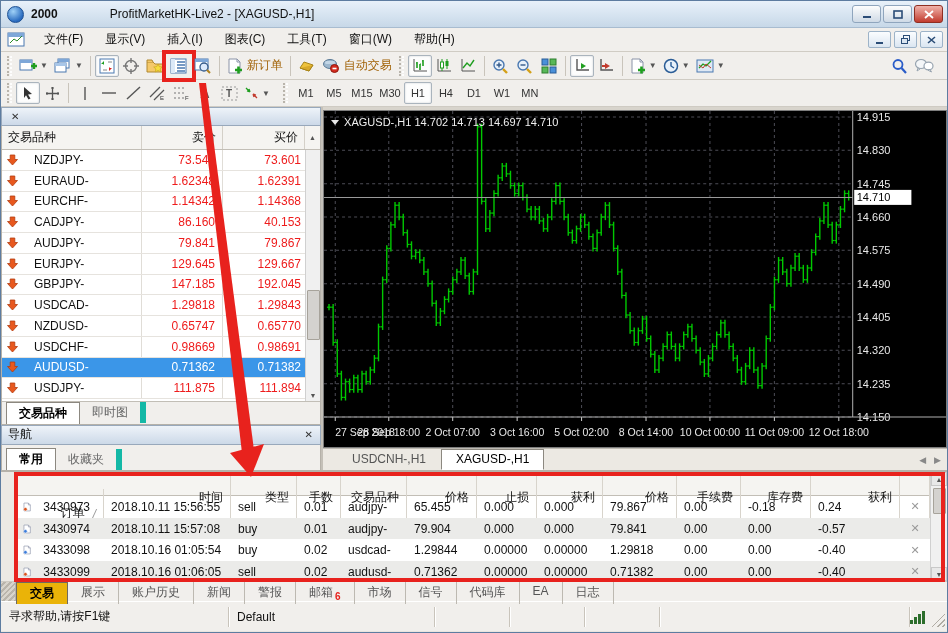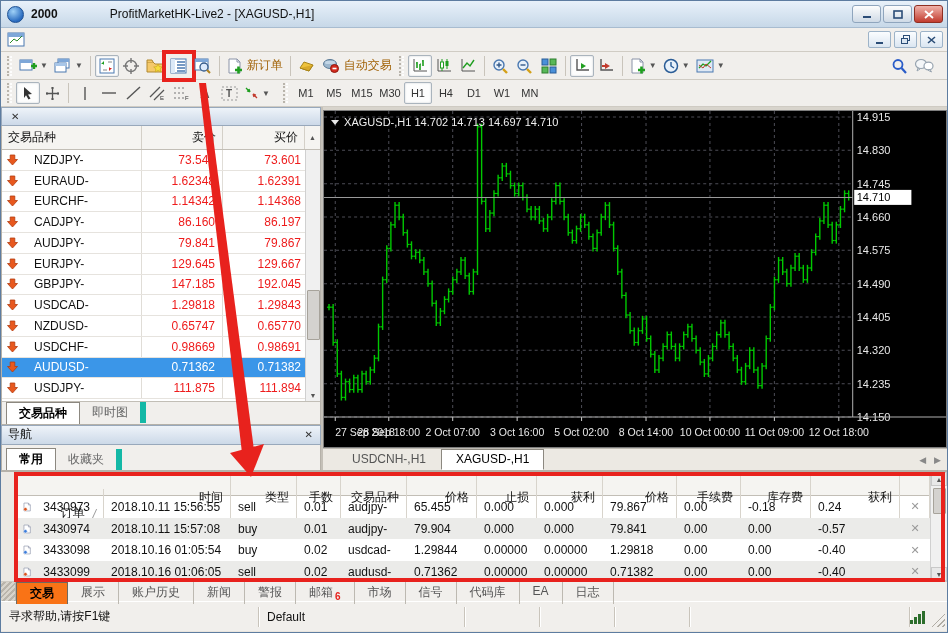--- a/index.html
+++ b/index.html
@@ -90,25 +90,25 @@
   .t-row:nth-child(even){background:#ebebe9;}
   .t-row span{padding:0 7px;text-align:left;}
   .t-row .idcell{display:flex;align-items:center;gap:5px;text-align:left;padding-left:6px;}
   .t-row .x{color:#9a9a9a;text-align:center;font-size:11px;}
   .t-scroll{width:17px;flex:none;background:#f0f0f0;border-left:1px solid #d0d0d0;display:flex;flex-direction:column;align-items:center;}
 
   
   .t-tabs{height:20px;background:#f1efec;display:flex;align-items:flex-start;border-top:1px solid #cfcbc3;}
   .t-grip{width:15px;height:100%;background:repeating-linear-gradient(135deg,#d8d4cc 0 2px,#b9b4ab 2px 4px);border-right:1px solid #b9b4ab;flex:none;}
   .ttab{padding:2px 13px;color:#555;border-right:1px solid #bdb9b1;position:relative;}
-  .ttab.act{background:#f97316;border:1px solid #6e6a62;border-bottom:none;color:#000;font-weight:bold;}
+  .ttab.act{background:#eab308;border:1px solid #6e6a62;border-bottom:none;color:#000;font-weight:bold;}
   .badge{color:#e8221d;font-size:10px;position:relative;top:4px;margin-left:2px;font-weight:bold;}
   .statusbar{height:30px;background:#f1efec;border-top:1px solid #fff;display:flex;align-items:center;}
   .statusbar .cell{height:20px;display:flex;align-items:center;padding:0 8px;border-right:1px solid #c9c4bb;box-shadow:1px 0 0 #fff;}
-  .statusbar .help{width:258px;}
+  .statusbar .help{width:228px;}
   .statusbar .profile{width:206px;}
   .statusbar .pad{width:75px;}
   .statusbar .spacer{flex:1;}
   .conn{display:flex;align-items:flex-end;gap:1px;height:14px;margin-right:6px;}
   .conn i{width:3px;background:#2c6e2c;display:block;}
   .resize-grip{width:14px;height:14px;margin:6px 2px 0 0;background:
     linear-gradient(135deg,transparent 0 50%,#b0aca4 50% 57%,transparent 57% 68%,#b0aca4 68% 75%,transparent 75% 86%,#b0aca4 86% 93%,transparent 93%);}
 
   
   .anno{position:absolute;pointer-events:none;z-index:50;}
@@ -141,20 +141,29 @@
         </svg>
       </span>
   </div>
 
   <div class="menubar">
     <svg class="child-ico" viewBox="0 0 18 15">
         <rect x="1" y="1" width="16" height="13" fill="#fff" stroke="#4a78b0"></rect>
         <rect x="1" y="1" width="16" height="4" fill="#7ea7d8"></rect>
         <path d="M3 11l4-4 3 2 5-5" stroke="#2a8a2a" fill="none"></path>
       </svg>
+    <span id="menu-items" style="display:flex">
+        <span class="menu-item">文件(F)</span>
+        <span class="menu-item">显示(V)</span>
+        <span class="menu-item">插入(I)</span>
+        <span class="menu-item">图表(C)</span>
+        <span class="menu-item">工具(T)</span>
+        <span class="menu-item">窗口(W)</span>
+        <span class="menu-item">帮助(H)</span>
+      </span>
     <span class="mdi-btns">
       <span class="mdibtn">
           <svg width="8" height="8">
             <rect x="0" y="6" width="7" height="2" fill="#2b4d77"></rect>
           </svg>
         </span>
       <span class="mdibtn">
           <svg width="9" height="9">
             <rect x="2.5" y="0.5" width="6" height="5" fill="none" stroke="#2b4d77"></rect>
             <rect x="0.5" y="3.5" width="6" height="5" fill="#dbe6f1" stroke="#2b4d77"></rect>
@@ -468,21 +477,21 @@
                 <span class="px">1.14368</span>
               </div>
               <div class="mw-row">
                 <span class="sym">
                   <svg width="11" height="12" viewBox="0 0 11 12">
                     <path d="M3.2 1h4.6v4.5h2.7L5.5 11 .5 5.5h2.7z" fill="#e8581e" stroke="#b43c0e" stroke-width="0.8"></path>
                   </svg>
                   <span>CADJPY-</span>
                 </span>
                 <span class="px">86.160</span>
-                <span class="px">86.197</span>
+                <span class="px">40.153</span>
               </div>
               <div class="mw-row">
                 <span class="sym">
                   <svg width="11" height="12" viewBox="0 0 11 12">
                     <path d="M3.2 1h4.6v4.5h2.7L5.5 11 .5 5.5h2.7z" fill="#e8581e" stroke="#b43c0e" stroke-width="0.8"></path>
                   </svg>
                   <span>AUDJPY-</span>
                 </span>
                 <span class="px">79.841</span>
                 <span class="px">79.867</span>

